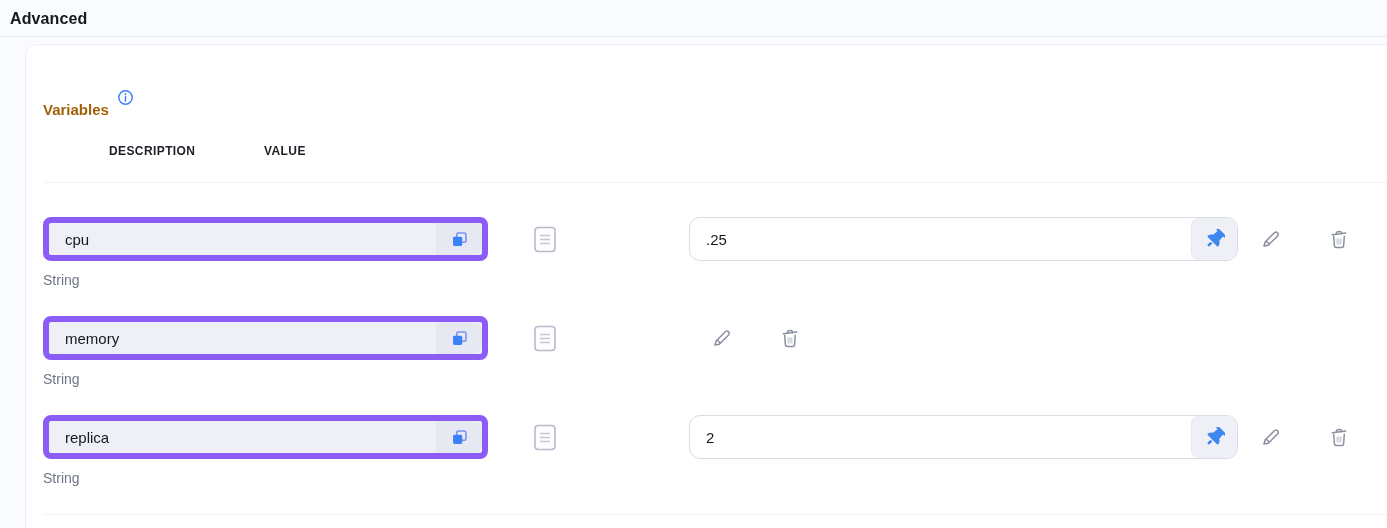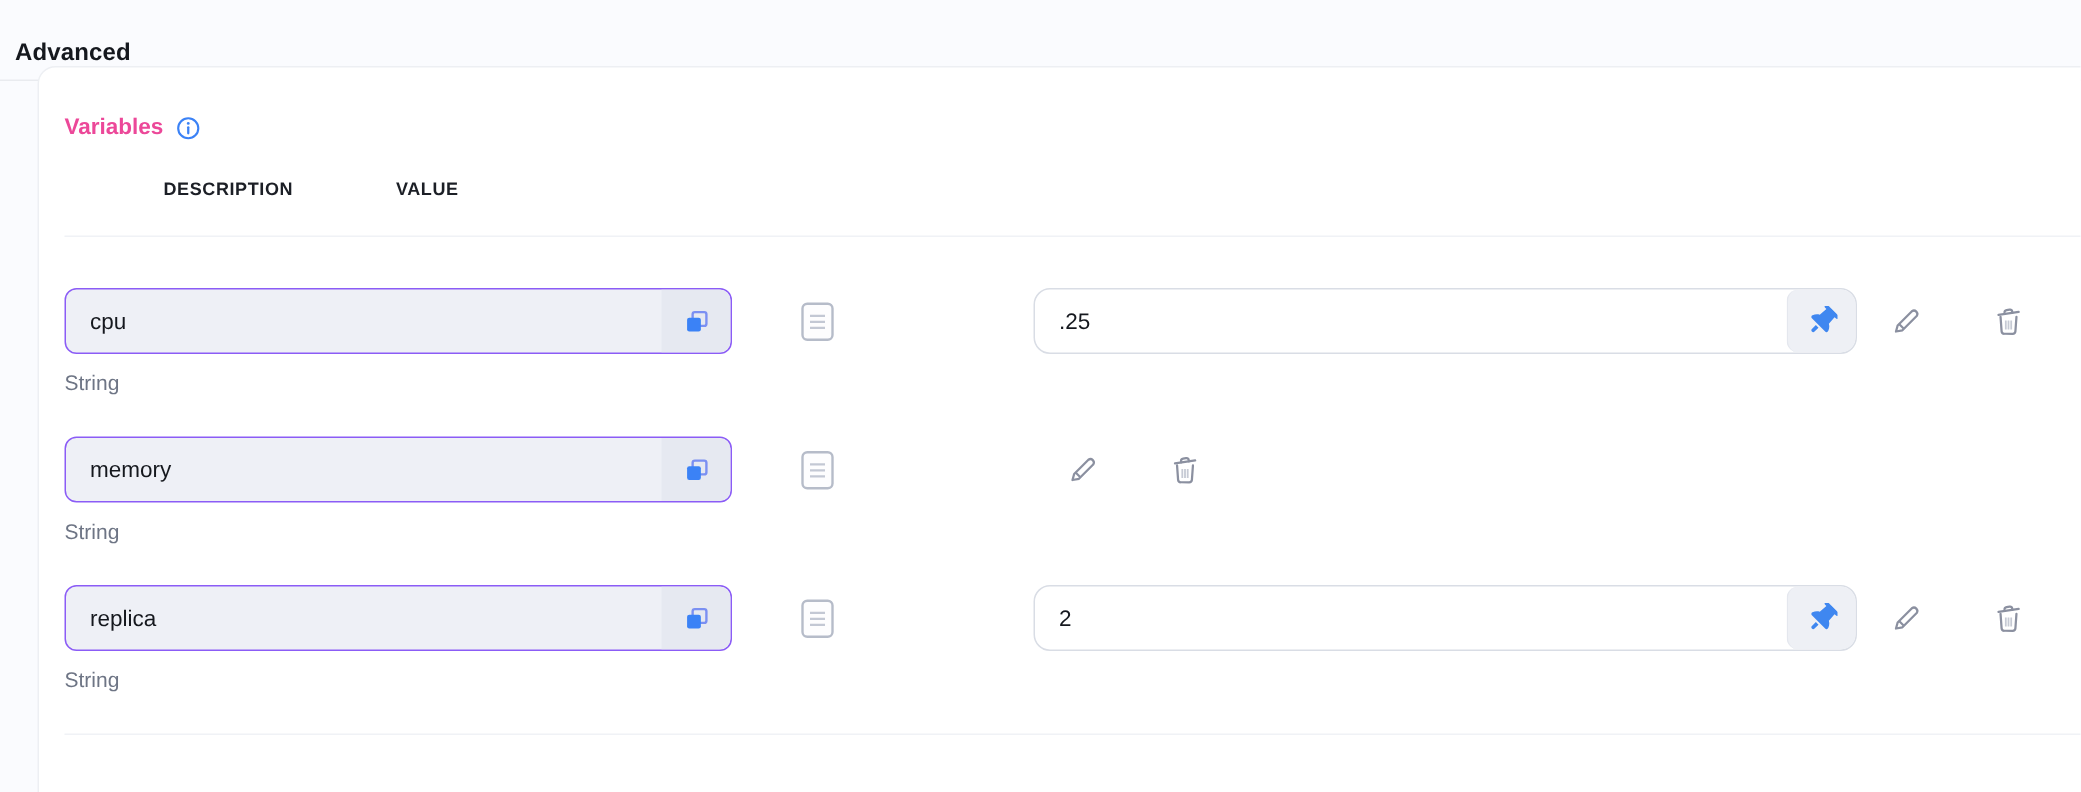--- a/index.html
+++ b/index.html
@@ -5,21 +5,21 @@
   * { box-sizing: border-box; margin: 0; padding: 0; }
   html, body {
     width: 1387px; height: 528px;
     background: #fafbfe;
     font-family: "Liberation Sans", sans-serif;
     overflow: hidden;
     position: relative;
   }
   
   .page-header {
-    padding: 26px 10px 7px 10px;
+    padding: 9px 10px 7px 10px;
     border-bottom: 1px solid #e9ebef;
     background: #fafbfe;
   }
   .page-title {
     font-size: 16px; font-weight: 700; color: #15181e; line-height: 20px;
     letter-spacing: 0.1px;
   }
   
   .card {
     position: absolute;
@@ -28,21 +28,21 @@
     background: #ffffff;
     border: 1px solid #edeff3;
     border-radius: 12px;
     padding: 30px 0 0 17px;
   }
   .variables-title-row {
     display: flex; align-items: center; gap: 8px;
     margin-bottom: 24px;
   }
   .variables-title {
-    font-size: 15px; font-weight: 700; color: #ec4899; line-height: 20px;
+    font-size: 15px; font-weight: 700; color: #a16207; line-height: 20px; margin-top: 25px;
   }
   .info-icon-wrap { display: inline-flex; align-items: center; }
   
   .table-header {
     display: flex; align-items: center;
     margin-top: 13px;
   }
   .col-head {
     font-size: 12px; font-weight: 700; color: #1c1f26;
     letter-spacing: 0.4px; line-height: 14px;
@@ -55,21 +55,21 @@
     margin-top: 24px; margin-right: 0;
   }
   .rows { margin-top: 34px; }
   .var-row { margin-bottom: 26px; }
   .field-line { display: flex; align-items: center; height: 44px; }
   
   .name-field {
     position: relative;
     width: 445px; height: 44px;
     background: #eef0f6;
-    border: 1px solid #8b5cf6;
+    border: 6px solid #8b5cf6;
     border-radius: 8px;
     overflow: hidden;
     display: flex; align-items: center;
   }
   .name-input {
     flex: 1; height: 100%;
     border: none; outline: none; background: transparent;
     padding: 0 0 0 16px;
     font-family: "Liberation Sans", sans-serif;
     font-size: 15px; color: #15181e;

